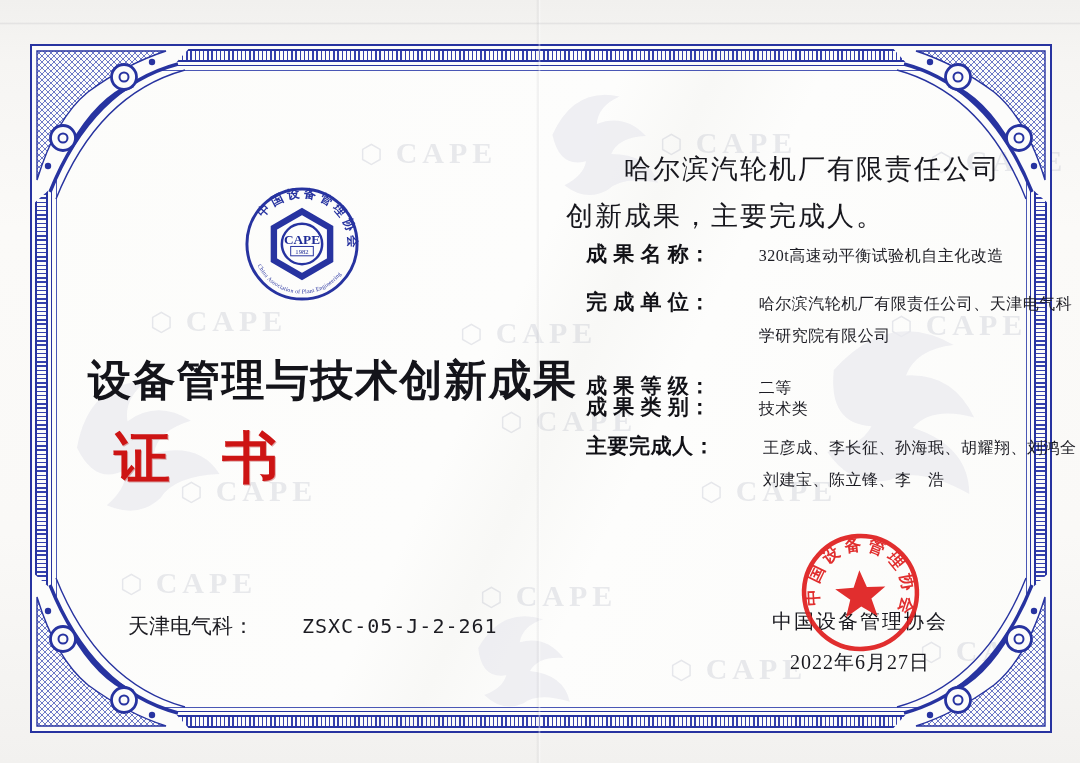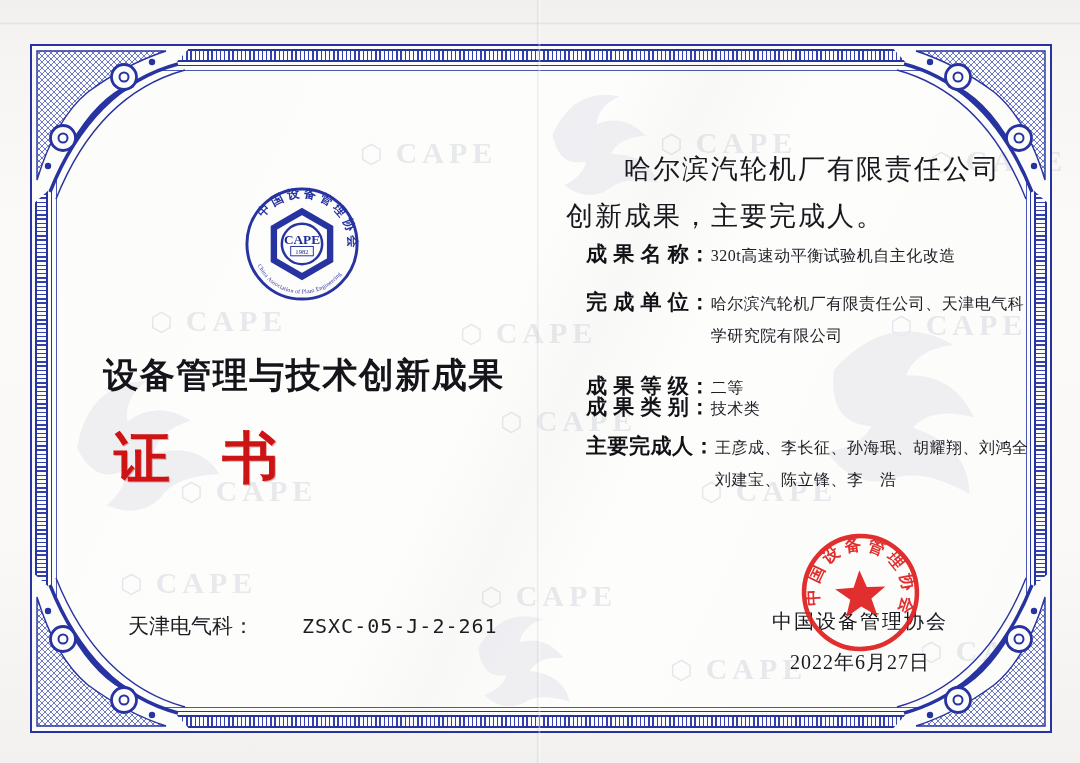--- a/index.html
+++ b/index.html
@@ -45,39 +45,39 @@
     position:absolute;font-family:"Liberation Serif",serif;
     color:rgba(150,156,176,.20);font-size:30px;letter-spacing:5px;white-space:nowrap;
   }
   .wm i{font-style:normal;font-size:26px;margin-right:8px;color:rgba(150,156,176,.22);}
   .flourish{position:absolute;z-index:1;opacity:.75;pointer-events:none;}
   
   .content{position:absolute;inset:0;z-index:10;}
   .logo{position:absolute;left:243px;top:185px;width:118px;height:118px;}
   .cert-title{
     position:absolute;left:88px;top:352px;width:432px;text-align:center;
-    font-size:35px;font-weight:700;color:#14141a;letter-spacing:1.5px;white-space:nowrap;
+    font-size:43px;font-weight:700;color:#14141a;letter-spacing:1.5px;white-space:nowrap;
   }
   .cert-word{
     position:absolute;left:88px;top:421px;width:432px;text-align:left;
     font-size:56px;font-weight:700;color:#cd1414;
     letter-spacing:52px;padding-left:26px;box-sizing:border-box;white-space:nowrap;
     text-shadow:1px 1px 0 rgba(170,20,20,.35);
   }
   .cert-no{
     position:absolute;left:128px;top:612px;font-size:21px;color:#1c1c22;white-space:nowrap;
   }
   .cert-no .num{font-family:"DejaVu Sans Mono","Liberation Mono",monospace;font-size:20px;letter-spacing:1px;margin-left:48px;}
   .intro{
     position:absolute;left:566px;top:146px;width:462px;
     font-size:27px;line-height:47px;color:#17171d;letter-spacing:2px;
   }
   .intro .l1{text-indent:58px;}
   .fields{position:absolute;left:586px;top:0;width:448px;}
-  .field{position:absolute;display:flex;align-items:flex-start;}
+  .field{position:absolute;display:flex;align-items:flex-start;gap:48px;}
   .flabel{
     flex:0 0 124px;font-size:21px;font-weight:700;color:#111116;white-space:nowrap;letter-spacing:.5px;
   }
   .fvalue{font-size:16px;color:#1d1d24;line-height:32px;letter-spacing:.5px;}
   .fline{display:block;white-space:nowrap;}
   .seal-block{position:absolute;left:765px;top:608px;width:190px;text-align:center;z-index:11;}
   .issuer{font-size:20px;color:#17171d;letter-spacing:2px;white-space:nowrap;}
   .issue-date{font-size:20px;color:#17171d;margin-top:14px;letter-spacing:1px;white-space:nowrap;}
   .seal{position:absolute;left:798px;top:530px;width:125px;height:125px;z-index:12;opacity:.93;transform:rotate(-3deg);}
   

